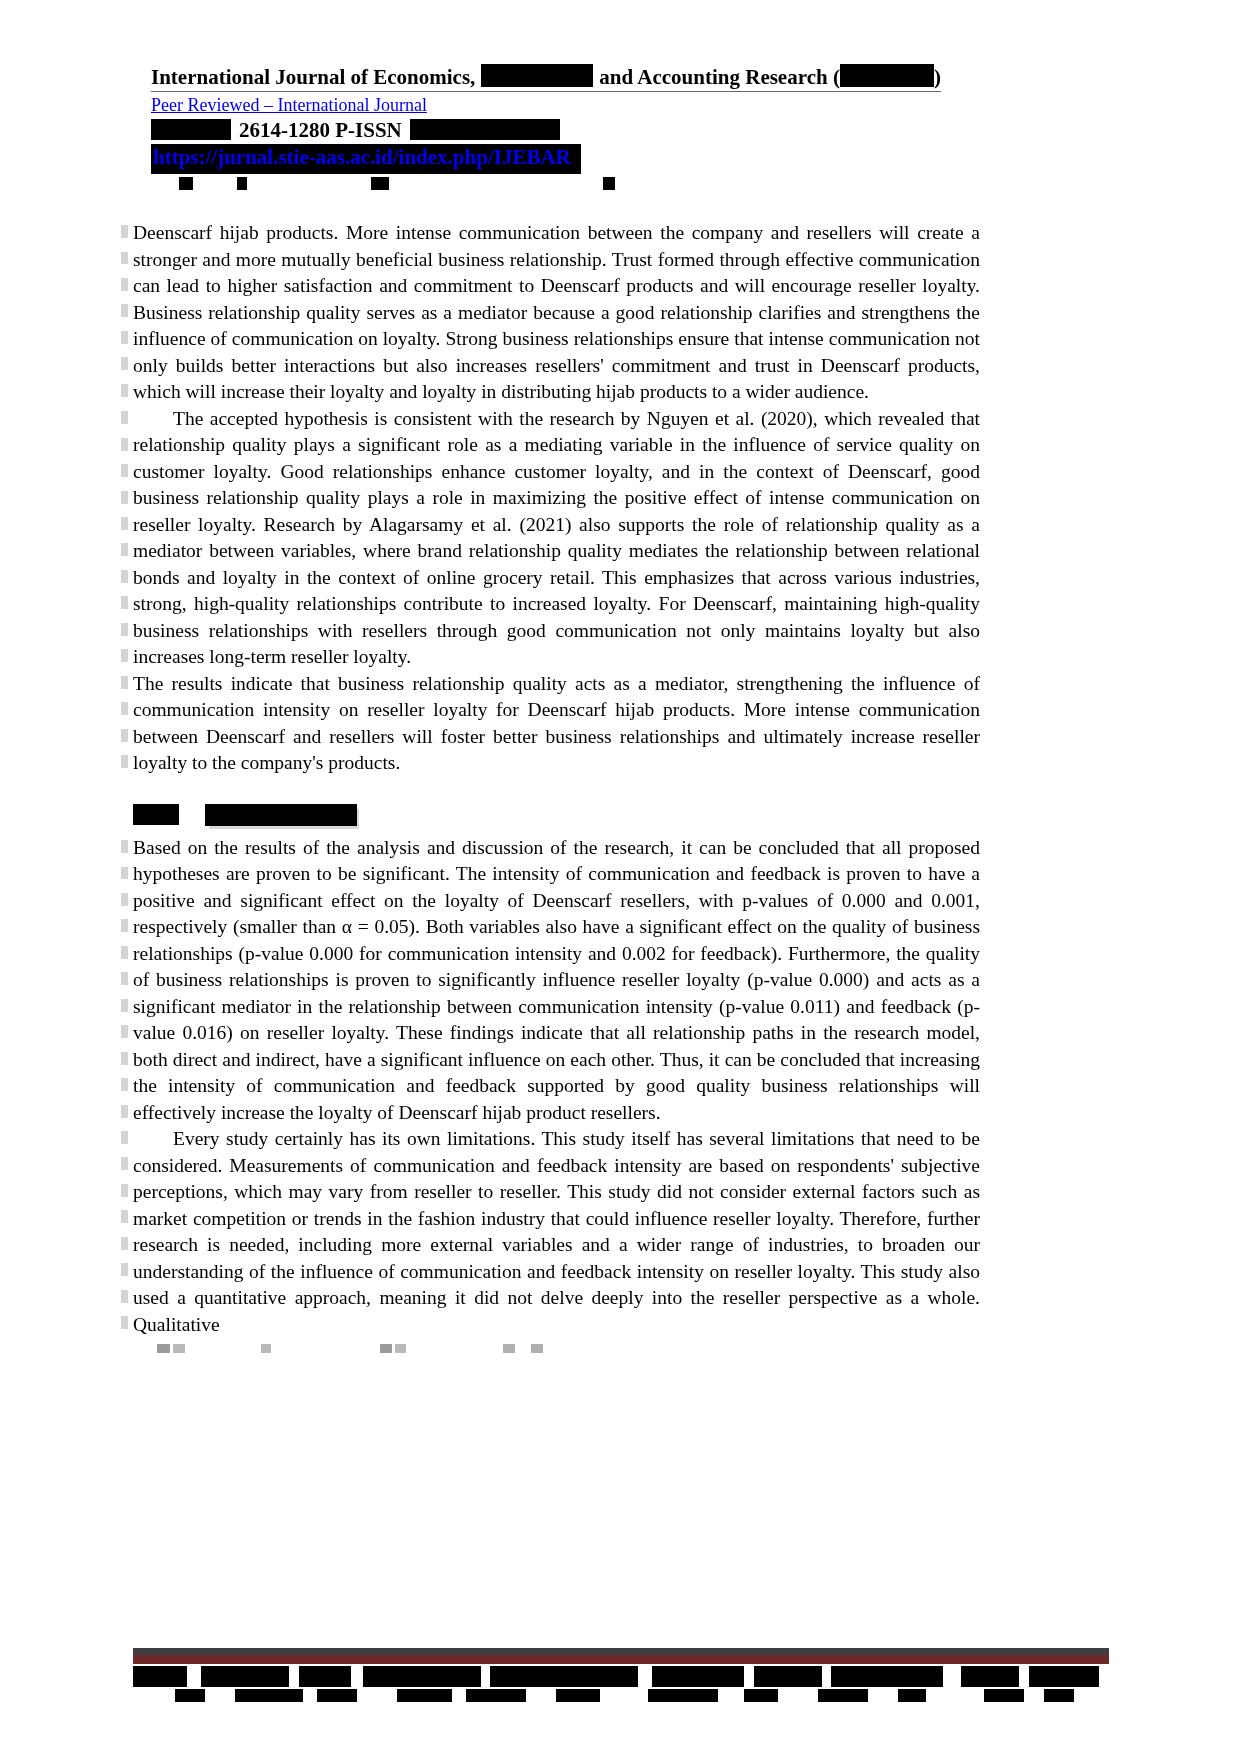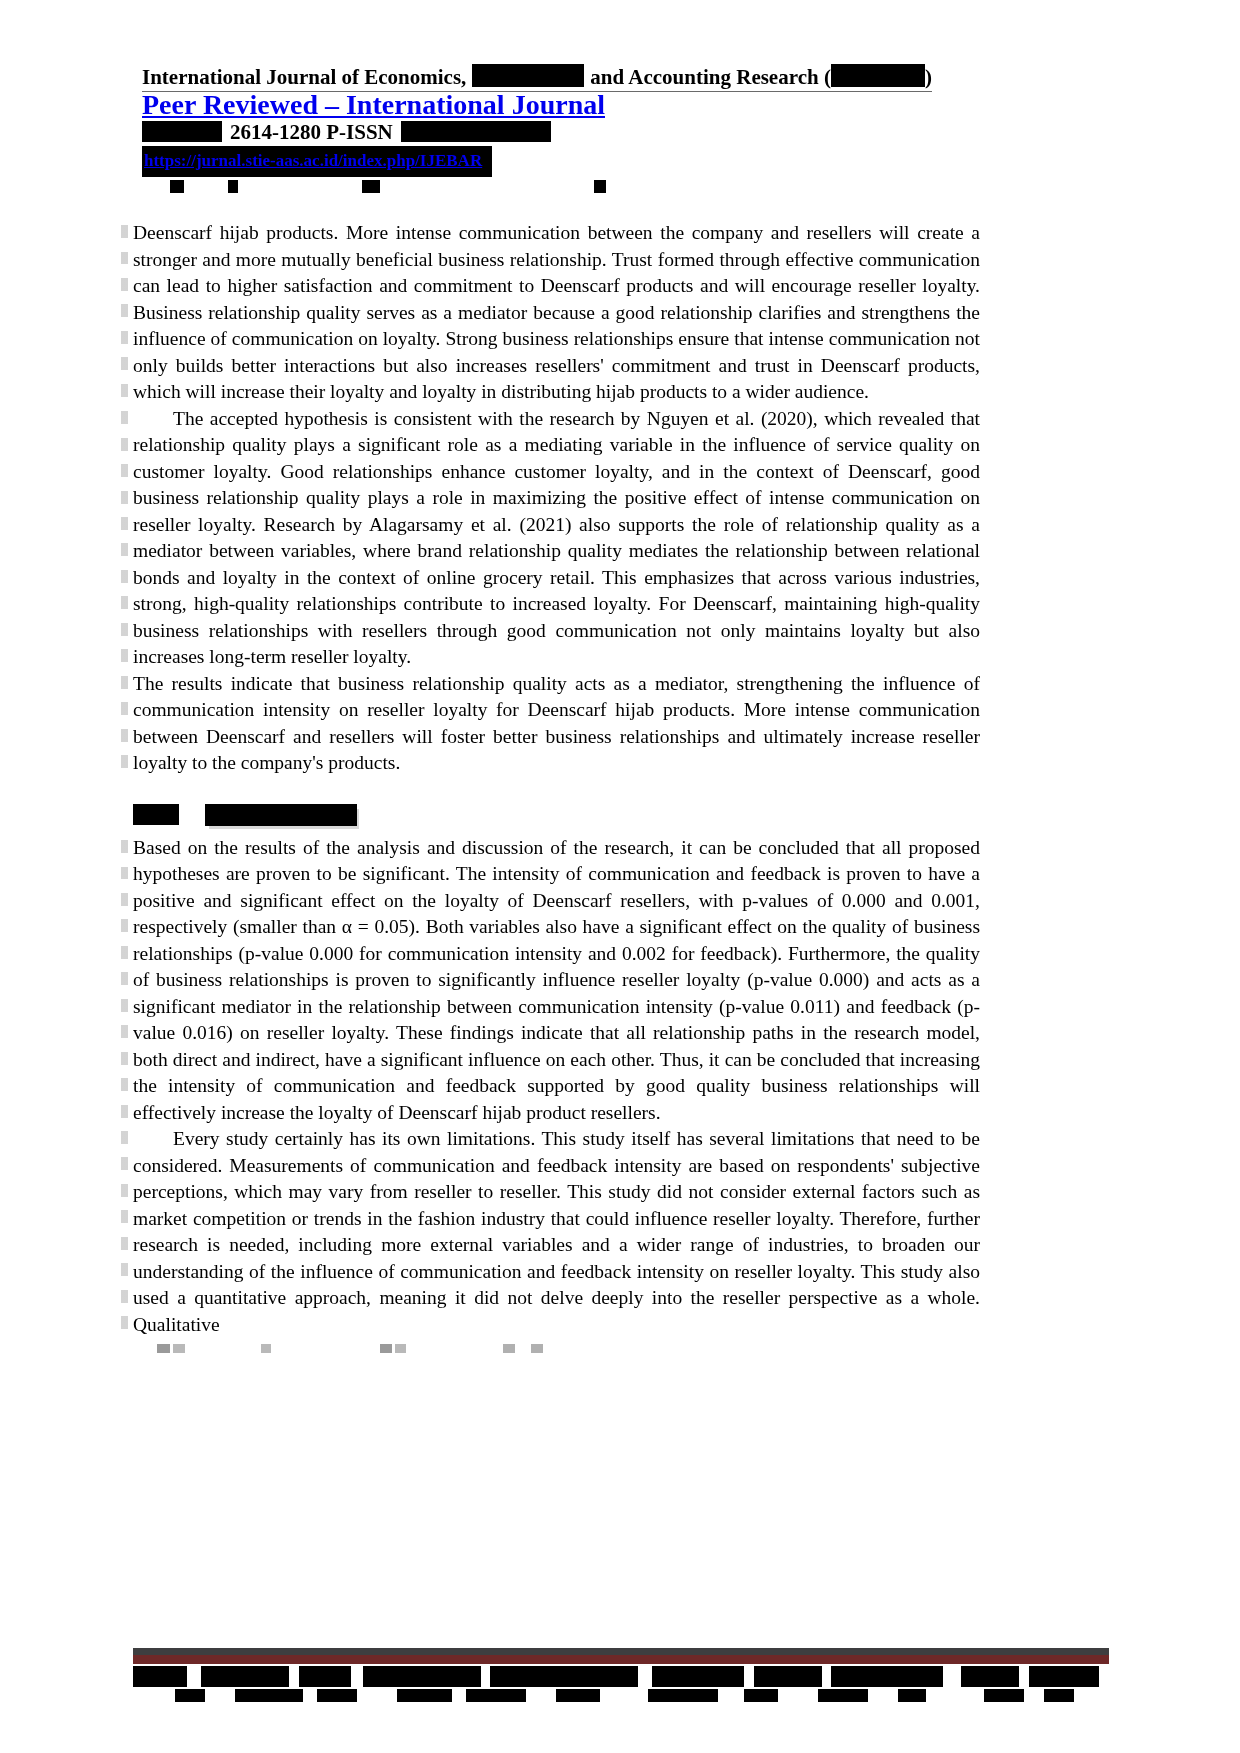--- a/index.html
+++ b/index.html
@@ -5,31 +5,31 @@
   html,body{margin:0;padding:0;background:#ffffff;}
   .page{
     position:relative;
     width:1240px;height:1753px;
     background:#ffffff;
     font-family:"Liberation Serif","DejaVu Serif",serif;
     color:#000;
     overflow:hidden;
   }
   
-  .hdr{position:absolute;left:142px;top:64px;width:990px;}
+  .hdr{position:absolute;left:151px;top:64px;width:990px;}
   .h-line{font-weight:bold;font-size:21px;line-height:25px;white-space:nowrap;}
   .h-title{border-bottom:1.5px solid #6a6a6a;display:inline-block;padding-bottom:1px;}
   .redact{display:inline-block;background:#000;vertical-align:-3px;}
   .redact.r-title1{width:112px;height:23px;margin:0 6px;}
   .redact.r-title2{width:94px;height:23px;}
   .redact.r-issn1{width:80px;height:21px;margin-right:8px;}
   .redact.r-issn2{width:150px;height:21px;margin-left:8px;}
-  .blue-link{color:#0000ee;text-decoration:underline;font-weight:bold;font-size:28px;line-height:25px;}
+  .blue-link{color:#0000ee;text-decoration:underline;font-weight:normal;font-size:18px;line-height:25px;}
   .url-wrap{display:inline-block;background:#000;padding:1px 10px 4px 2px;margin-top:1px;}
-  .url-wrap a{color:#0000ee;text-decoration:underline;font-weight:bold;font-size:17px;cursor:pointer;}
+  .url-wrap a{color:#0000ee;font-weight:bold;font-size:21px;cursor:pointer;}
   .h-sub-redact{margin-top:3px;height:15px;}
   .h-sub-redact span{display:inline-block;background:#000;height:13px;vertical-align:top;}
   
   .bodycol{position:absolute;left:133px;top:220px;width:847px;}
   .bodycol p{
     margin:0;
     font-size:19.5px;line-height:26.5px;
     text-align:justify;
     position:relative;
   }

